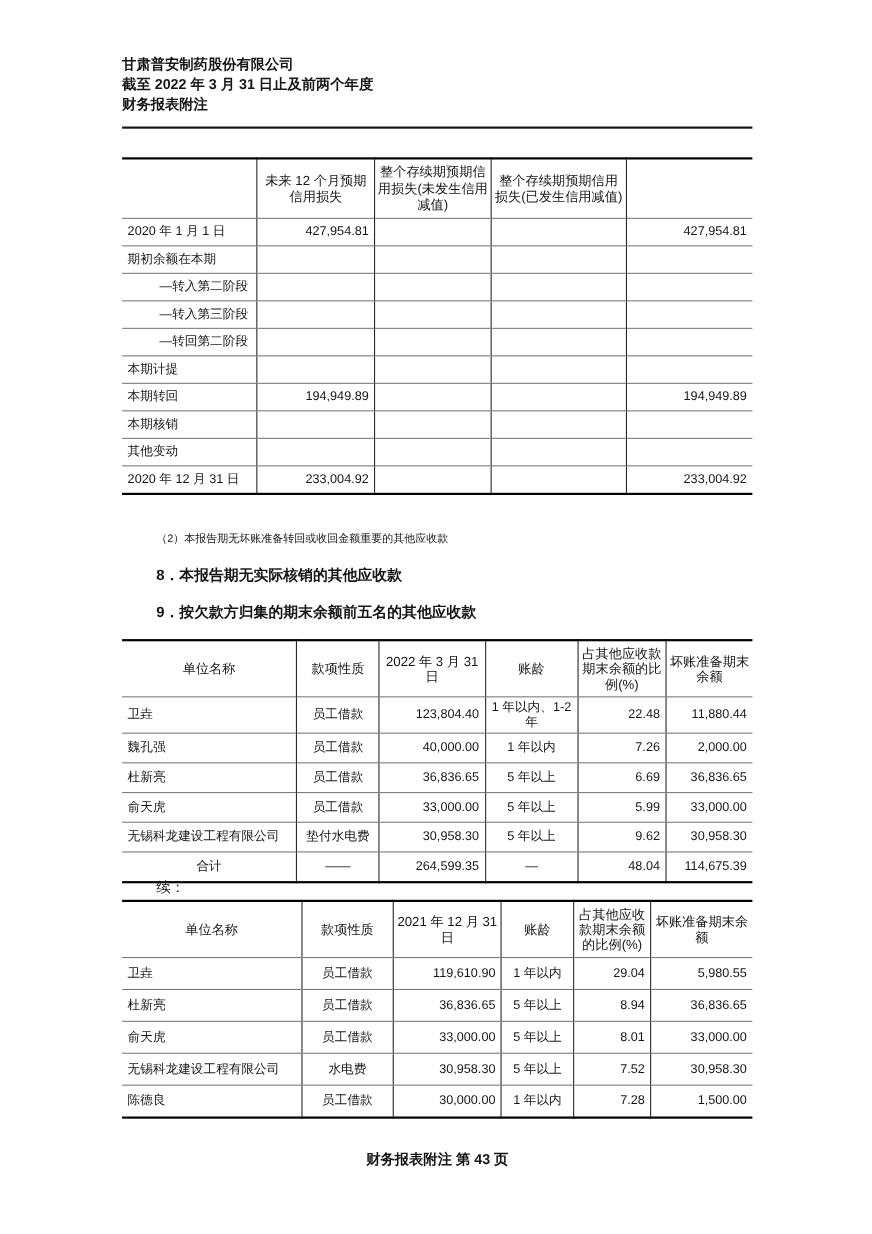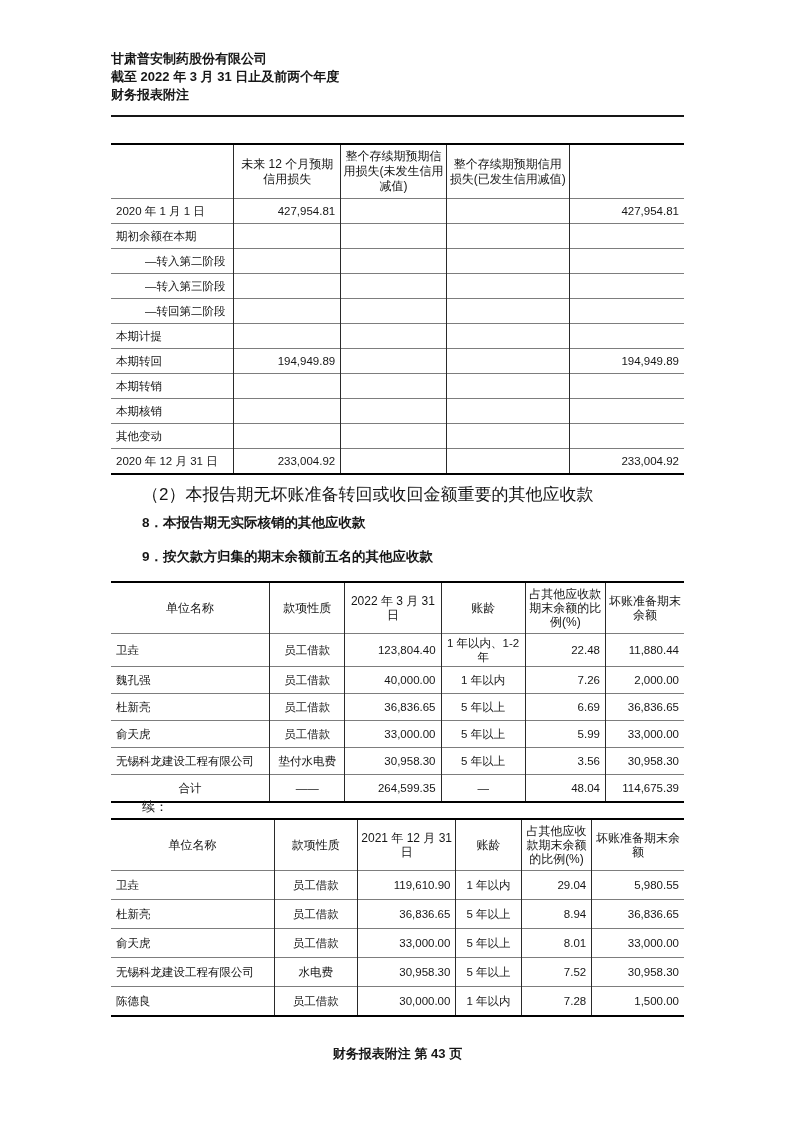--- a/index.html
+++ b/index.html
@@ -35,21 +35,21 @@
 
   .t2 { left:111px; top:581px; }
   .t2 th { height:38px; line-height:14px; }
   .t2 td { height:22px; }
 
   .t3 { left:111px; top:818px; }
   .t3 th { height:42px; line-height:14px; }
   .t3 td { height:24px; }
 
   
-  .note-par  { left:142px; top:483px; font-size:17px; }
+  .note-par  { left:142px; top:483px; font-size:10px; }
   .heading-8 { left:142px; top:514px; font-size:13.5px; font-weight:bold; }
   .heading-9 { left:142px; top:548px; font-size:13.5px; font-weight:bold; }
   .continued { left:142px; top:798px; font-size:13px; }
 
   .doc-footer { left:111px; top:1045px; width:573px; text-align:center;
                 font-size:13px; font-weight:bold; }
 </style>
 </head>
 <body>
 
@@ -119,27 +119,20 @@
       <td class="r"></td>
       <td class="r"></td>
       <td class="r"></td>
     </tr>
     <tr>
       <td class="l">本期转回</td>
       <td class="r">194,949.89</td>
       <td class="r"></td>
       <td class="r"></td>
       <td class="r">194,949.89</td>
-    </tr>
-    <tr>
-      <td class="l">本期转销</td>
-      <td class="r"></td>
-      <td class="r"></td>
-      <td class="r"></td>
-      <td class="r"></td>
     </tr>
     <tr>
       <td class="l">本期核销</td>
       <td class="r"></td>
       <td class="r"></td>
       <td class="r"></td>
       <td class="r"></td>
     </tr>
     <tr>
       <td class="l">其他变动</td>
@@ -212,21 +205,21 @@
       <td class="r">33,000.00</td>
       <td class="c">5 年以上</td>
       <td class="r">5.99</td>
       <td class="r">33,000.00</td>
     </tr>
     <tr>
       <td class="l">无锡科龙建设工程有限公司</td>
       <td class="c">垫付水电费</td>
       <td class="r">30,958.30</td>
       <td class="c">5 年以上</td>
-      <td class="r">3.56</td>
+      <td class="r">9.62</td>
       <td class="r">30,958.30</td>
     </tr>
     <tr>
       <td class="c">合计</td>
       <td class="c">——</td>
       <td class="r">264,599.35</td>
       <td class="c">—</td>
       <td class="r">48.04</td>
       <td class="r">114,675.39</td>
     </tr>

